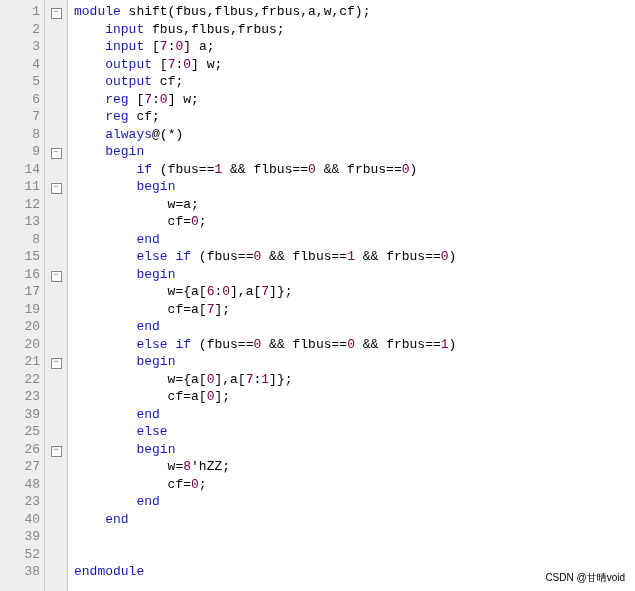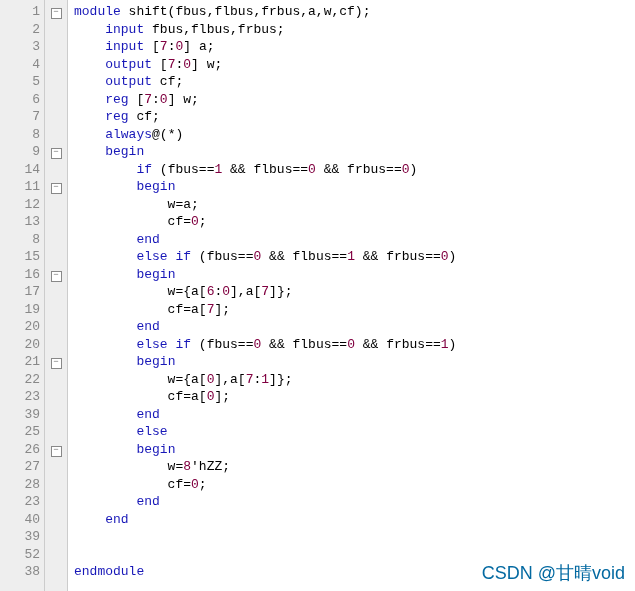--- a/index.html
+++ b/index.html
@@ -63,23 +63,23 @@
   .code .line {
     height: 17.5px;
   }
   .kw { color: #1818b8; }
   .op { color: #800040; }
   .txt { color: #000; }
   .watermark {
     position: absolute;
     bottom: 6px;
     right: 10px;
-    color: #0369a1;
+    color: #000000;
     font-family: Arial, sans-serif;
-    font-size: 18px;
+    font-size: 10px;
   }
 </style>
 </head>
 <body>
 
 <div class="editor">
   <div class="gutter" id="gutter">
       <div>1</div>
       <div>2</div>
       <div>3</div>
@@ -100,21 +100,21 @@
       <div>19</div>
       <div>20</div>
       <div>20</div>
       <div>21</div>
       <div>22</div>
       <div>23</div>
       <div>39</div>
       <div>25</div>
       <div>26</div>
       <div>27</div>
-      <div>28</div>
+      <div>48</div>
       <div>23</div>
       <div>40</div>
       <div>39</div>
       <div>52</div>
       <div>38</div>
     </div>
   <div class="fold" id="fold">
       <div><span class="m">−</span></div>
       <div></div>
       <div></div>

